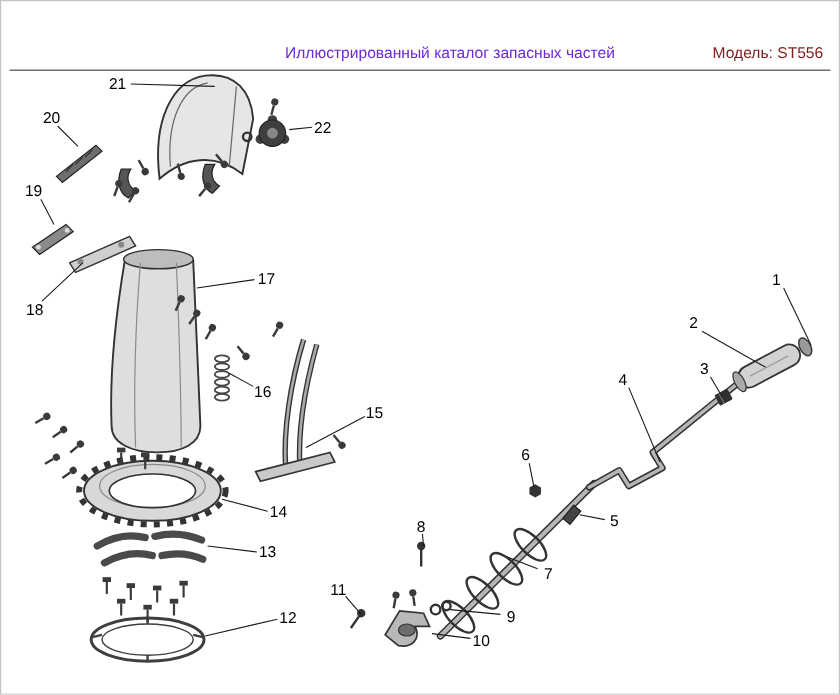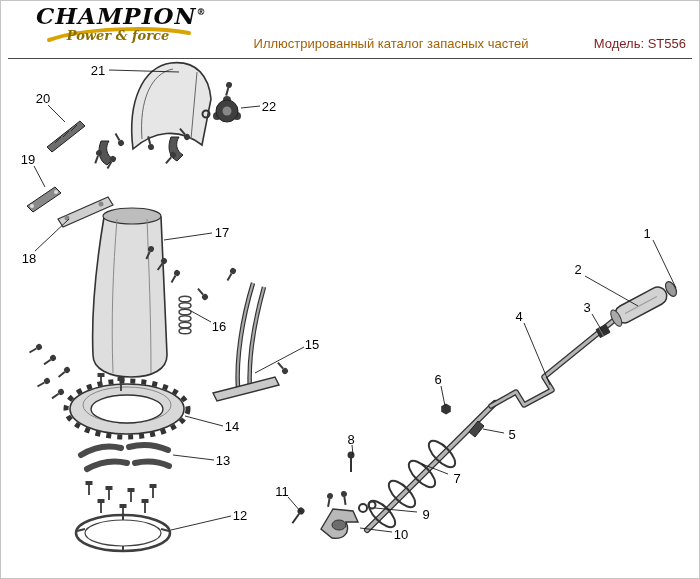--- a/index.html
+++ b/index.html
@@ -4,39 +4,32 @@
 <style>
   html,body{margin:0;padding:0;background:#fff;}
   body{width:700px;height:579px;font-family:"Liberation Sans",sans-serif;}
   .page{width:700px;height:579px;border:1px solid #c4c4c4;box-sizing:border-box;background:#fff;position:relative;overflow:hidden;}
   .header{position:relative;height:57px;margin:0 7px;border-bottom:1.5px solid #4a4a4a;}
   .logo{position:absolute;left:28px;top:3px;width:164px;text-align:center;}
   .logo-title{font-family:"DejaVu Serif",serif;font-style:italic;font-weight:bold;font-size:23px;letter-spacing:1px;color:#0a0a0a;line-height:1.05;white-space:nowrap;}
   .reg{font-size:9px;vertical-align:super;font-style:normal;}
   .swoosh{display:block;margin:-4px auto -15px;}
   .logo-sub{font-family:"DejaVu Serif",serif;font-style:italic;font-weight:bold;font-size:13px;color:#8a6d00;position:relative;z-index:2;line-height:1;}
-  .page-title{position:absolute;left:calc(50% + 25px);transform:translateX(-50%);top:35px;font-size:13px;color:#a16207;white-space:nowrap;margin-left:16px;}
+  .page-title{position:absolute;left:calc(50% + 25px);transform:translateX(-50%);top:35px;font-size:13px;color:#6d28d9;white-space:nowrap;}
   .model{position:absolute;right:6px;top:35px;font-size:13px;color:#7f1d1d;white-space:nowrap;}
   .diagram-wrap{position:relative;}
   .leader{stroke:#1a1a1a;stroke-width:0.9;}
   .callout{font:13px "Liberation Sans",sans-serif;fill:#000;text-anchor:middle;}
 </style>
 </head>
 <body>
 
 <div class="page">
 
   <div class="header">
-    <div class="logo">
-      <div class="logo-title"><span>CHAMPION</span><span class="reg">®</span></div>
-      <svg class="swoosh" width="150" height="20" viewBox="0 0 150 20">
-        <path d="M6,16 C40,4 110,2 146,9" fill="none" stroke="#d9a400" stroke-width="4" stroke-linecap="round"></path>
-      </svg>
-      <div class="logo-sub">Power &amp; force</div>
-    </div>
     <div class="page-title">Иллюстрированный каталог запасных частей</div>
     <div class="model">
       <span>Модель:</span>
       <span>ST556</span>
     </div>
   </div>
 
   <div class="diagram-wrap">
   <svg id="diagram-svg" viewBox="0 0 700 521" width="700" height="521">
     <defs>

